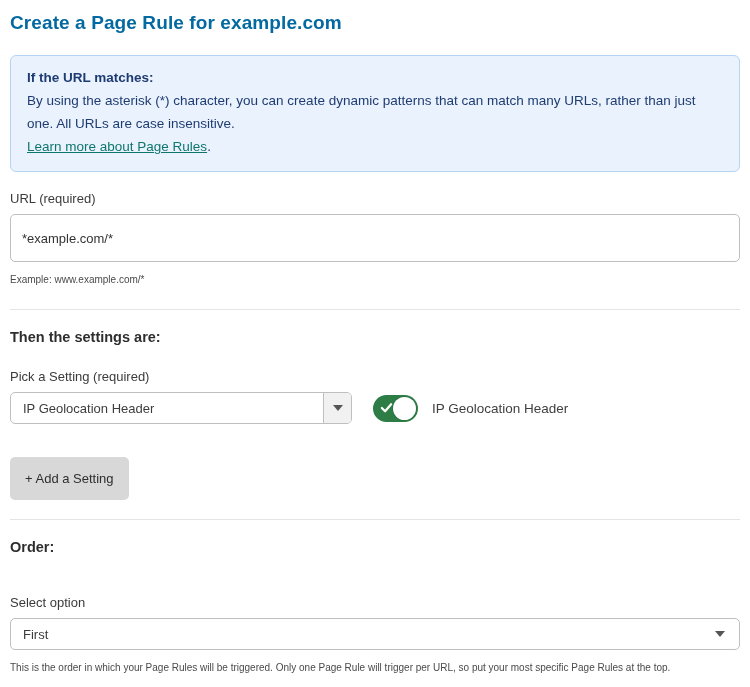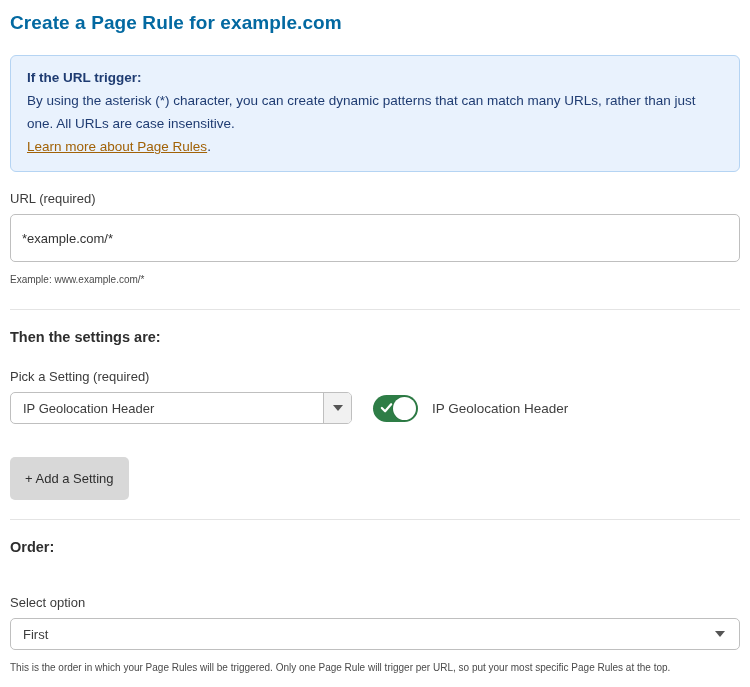--- a/index.html
+++ b/index.html
@@ -24,21 +24,21 @@
     border: 1px solid #b5d4f3;
     border-radius: 6px;
     padding: 10px 16px 13px;
     margin-bottom: 19px;
     color: #1f3c72;
     font-size: 13.5px;
     line-height: 23px;
   }
   .info-box .info-heading { font-weight: bold; }
   .info-box a {
-    color: #a16207;
+    color: #0f766e;
     text-decoration: underline;
     cursor: pointer;
   }
   .field-label {
     display: block;
     font-size: 13px;
     color: #3b3b3b;
     margin-bottom: 8px;
   }
   .text-input {
@@ -176,21 +176,21 @@
   }
 </style>
 </head>
 <body>
 
 
 
 <h1 class="page-title">Create a Page Rule for example.com</h1>
 
 <div class="info-box">
-  <div class="info-heading">If the URL trigger:</div>
+  <div class="info-heading">If the URL matches:</div>
   <div class="info-body">By using the asterisk (*) character, you can create dynamic patterns that can match many URLs, rather than just one. All URLs are case insensitive.</div>
   <div class="info-link-line"><a href="#">Learn more about Page Rules</a><span>.</span></div>
 </div>
 
 <label class="field-label">URL (required)</label>
 <input type="text" class="text-input" value="*example.com/*" style="">
 <div class="helper-text">Example: www.example.com/*</div>
 
 <hr class="divider">
 

